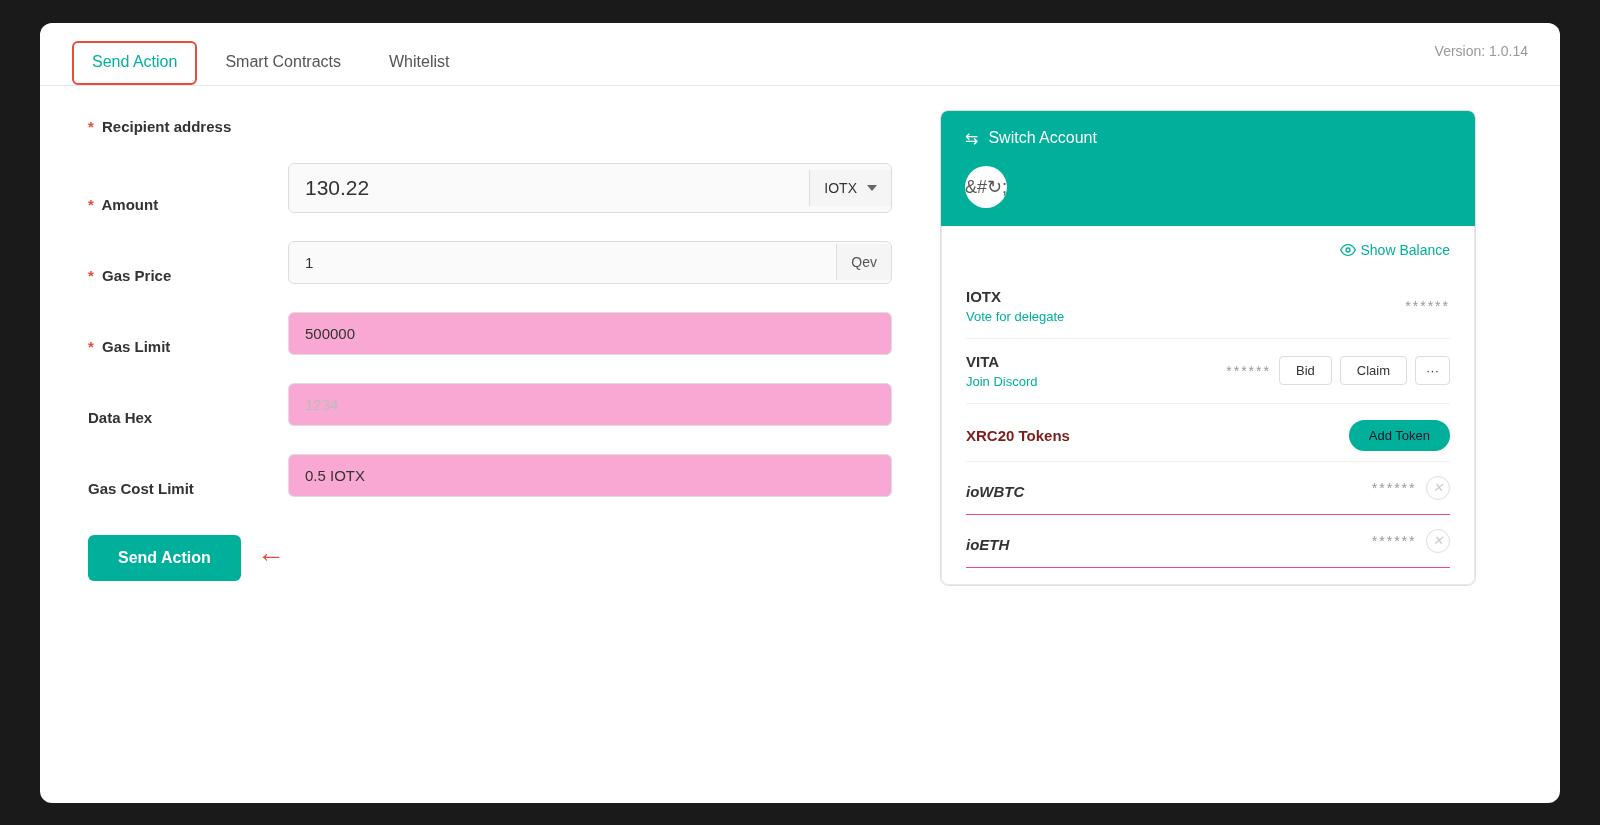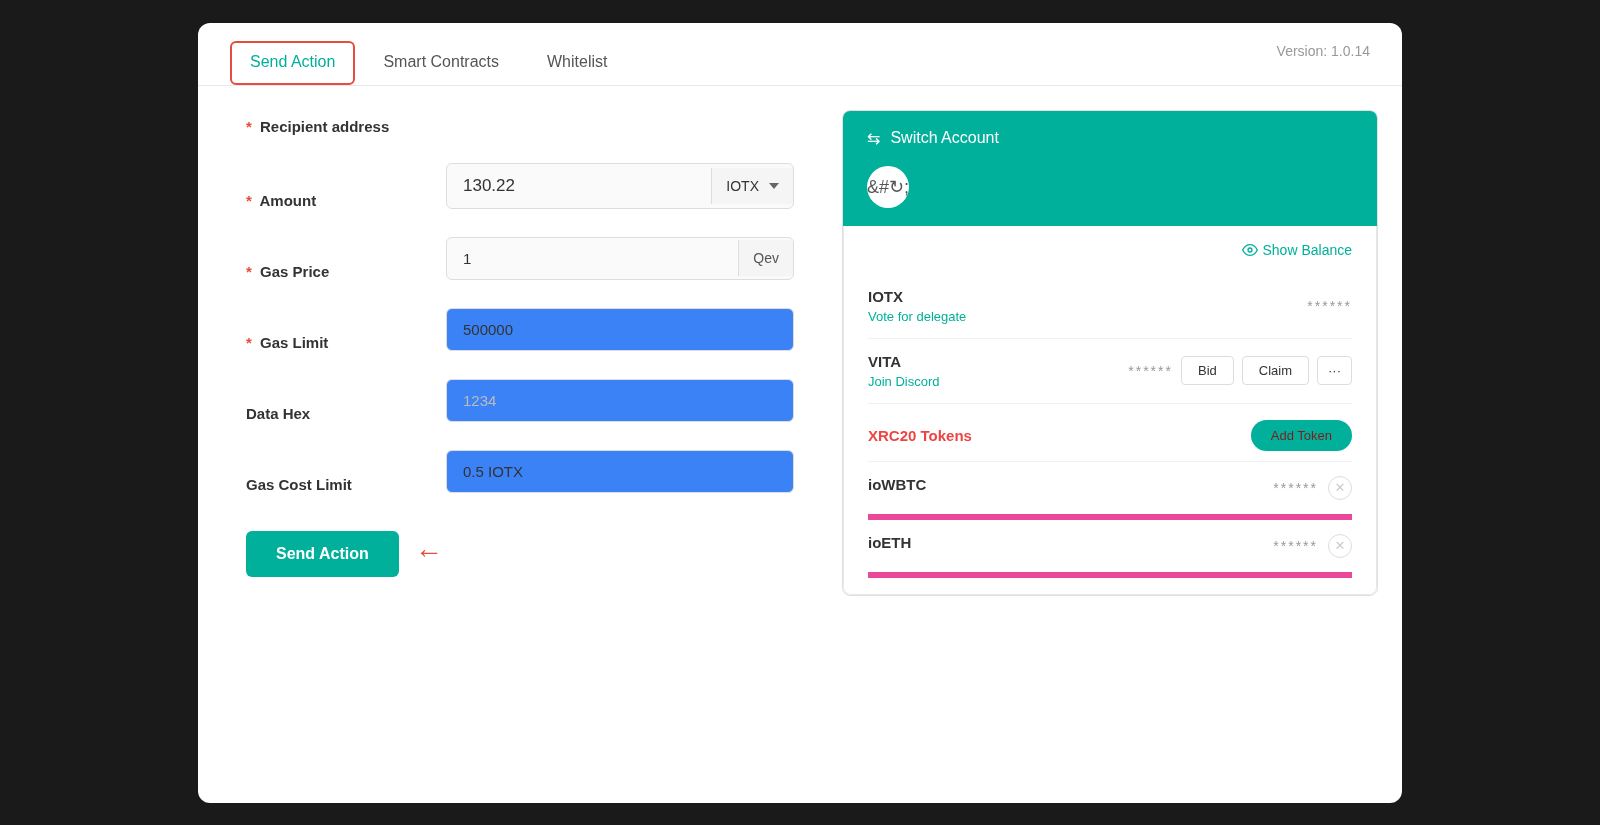--- a/index.html
+++ b/index.html
@@ -7,21 +7,21 @@
       background: #1a1a1a;
       display: flex;
       justify-content: center;
       align-items: center;
       min-height: 100vh;
       font-family: -apple-system, BlinkMacSystemFont, 'Segoe UI', sans-serif;
     }
     .app-container {
       background: #fff;
       border-radius: 12px;
-      width: 1204px;
+      width: 1520px;
       min-height: 780px;
       padding: 0;
       overflow: hidden;
       position: relative;
     }
     
     .nav-bar {
       display: flex;
       align-items: center;
       padding: 18px 32px 0 32px;
@@ -87,21 +87,21 @@
       flex: 1;
       position: relative;
     }
     .form-input {
       width: 100%;
       padding: 12px 16px;
       border: 1px solid #ddd;
       border-radius: 6px;
       font-size: 15px;
       color: #333;
-      background: #3b82f6;
+      background: #f9a8d4;
       outline: none;
     }
     .form-input::placeholder {
       color: #bbb;
     }
     .input-with-icon {
       display: flex;
       align-items: center;
       border: 1px solid #ddd;
       border-radius: 6px;
@@ -132,21 +132,21 @@
       border: 1px solid #ddd;
       border-radius: 6px;
       background: #fafafa;
       overflow: hidden;
     }
     .amount-input-wrap input {
       flex: 1;
       border: none;
       background: transparent;
       padding: 12px 16px;
-      font-size: 17px;
+      font-size: 21px;
       color: #333;
       outline: none;
     }
     .token-select {
       display: flex;
       align-items: center;
       padding: 10px 14px;
       border-left: 1px solid #ddd;
       background: #f5f5f5;
       cursor: pointer;
@@ -330,38 +330,39 @@
     .xrc20-row {
       display: flex;
       align-items: center;
       justify-content: space-between;
       padding: 16px 0 10px 0;
       border-bottom: 1px solid #f0f0f0;
     }
     .xrc20-title {
       font-size: 15px;
       font-weight: 700;
-      color: #ef4444;
+      color: #7f1d1d;
     }
     .add-token-btn {
       background: #00b09b;
-      color: #7f1d1d;
+      color: #0f172a;
       border: none;
       border-radius: 20px;
       padding: 8px 20px;
       font-size: 13px;
       cursor: pointer;
       font-weight: 500;
     }
     .xrc-token-row {
       display: flex;
-      align-items: flex-start;
+      align-items: flex-end;
       justify-content: space-between;
       padding: 14px 0;
-      border-bottom: 6px solid #ec4899;
+      border-bottom: 1px solid #ec4899;
+      font-style: italic;
     }
     .remove-btn {
       color: #ccc;
       font-size: 18px;
       cursor: pointer;
       border: 1px solid #ddd;
       border-radius: 50%;
       width: 24px;
       height: 24px;
       display: flex;

